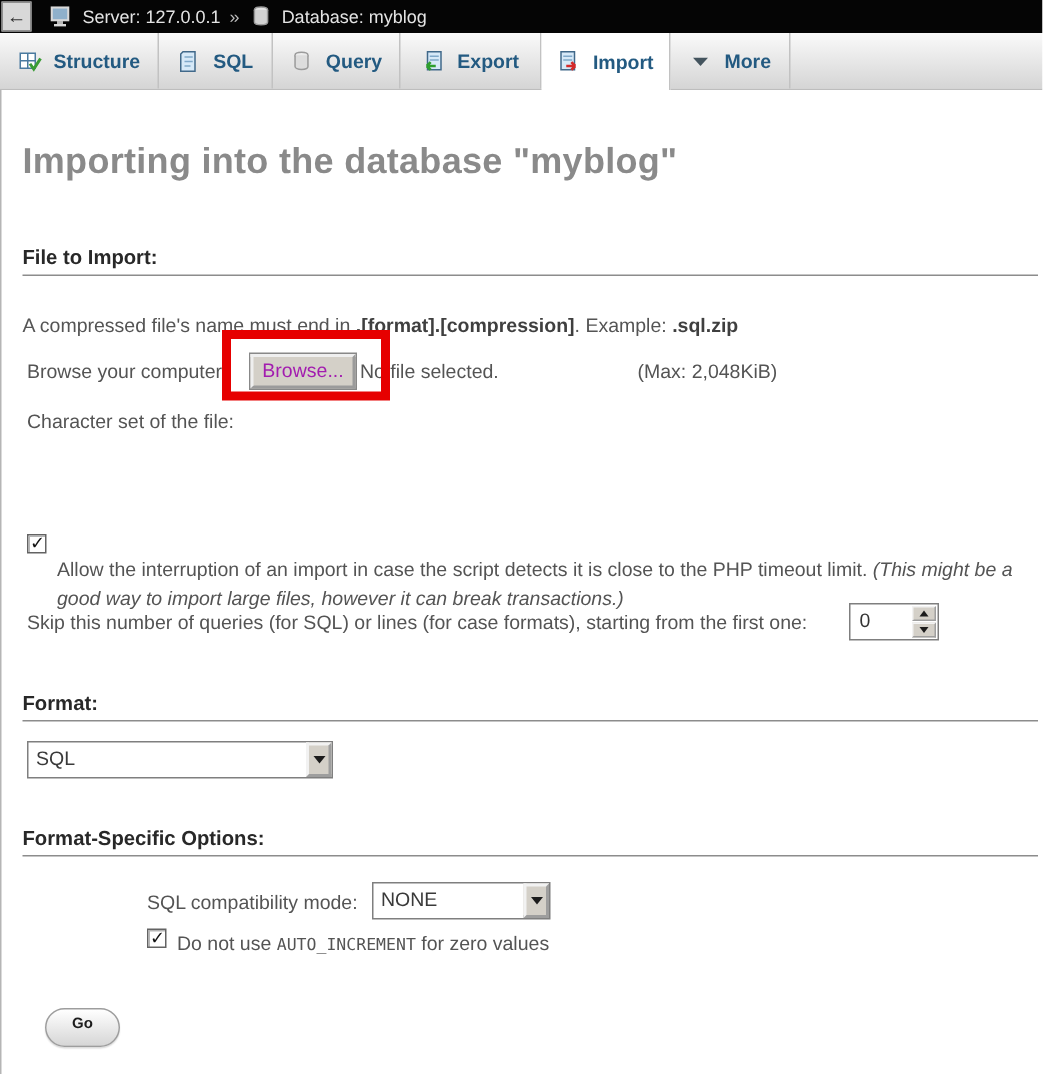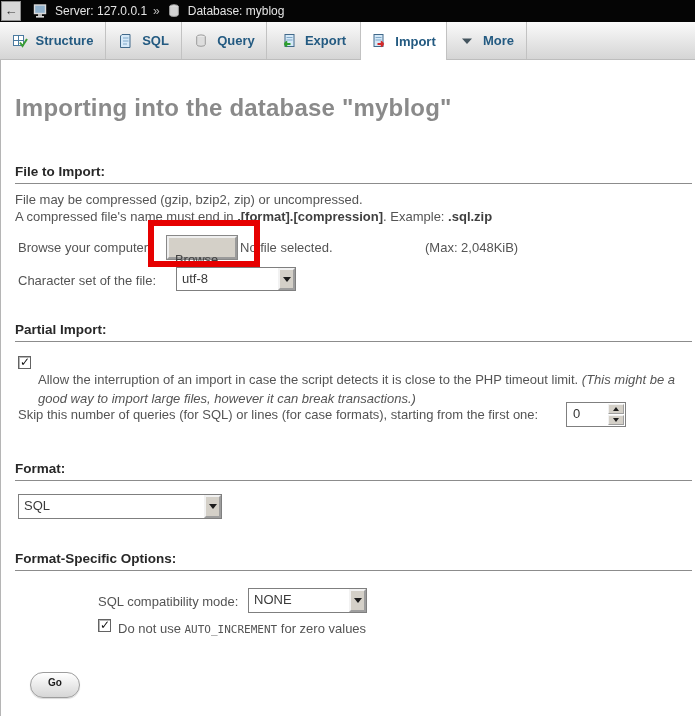--- a/index.html
+++ b/index.html
@@ -35,22 +35,22 @@
   .section-h { position: absolute; left: 15px; width: 677px; font-size: 13.5px;
                font-weight: bold; color: #282828; border-bottom: 1px solid #8c8c8c;
                padding-bottom: 4px; }
   .txt { position: absolute; font-size: 13px; color: #545454; }
   .b { font-weight: bold; color: #3f3f3f; }
   .i { font-style: italic; }
   .mono { font-family: "DejaVu Sans Mono", monospace; font-size: 11px; }
 
   
   .win-btn { position: absolute; background: #d4d0c8; border: 2px outset #efefef;
-             box-shadow: 0 0 0 1px #888; font-size: 13px; color: #404040; text-align: center;
-             cursor: pointer; padding-top: 14px; }
+             box-shadow: 0 0 0 1px #888; font-size: 13px; color: #a21caf; text-align: center;
+             cursor: pointer; padding-top: 1px; }
   .win-select { position: absolute; display: flex; background: #fff;
                 border: 1px solid #7f7f7f; cursor: pointer; }
   .win-select .val { flex: 1; font-size: 13px; color: #3a3a3a; padding: 3px 0 0 5px;
                      overflow: hidden; white-space: nowrap; }
   .dd-btn { width: 17px; background: #d4d0c8; border: 2px outset #f2f2f2;
             display: flex; align-items: center; justify-content: center; }
   .dd-arrow { width: 0; height: 0; border-left: 4px solid transparent;
               border-right: 4px solid transparent; border-top: 5px solid #1c1c1c; }
   .spin-box { position: absolute; display: flex; background: #fff; border: 1px solid #7f7f7f; }
   .spin-val { flex: 1; font-size: 13px; color: #333; padding: 3px 0 0 6px; }
@@ -153,41 +153,33 @@
       <span>More</span>
     </div>
     <div class="tab tab-fill"></div>
   </div>
 
   <div class="content"></div>
 
   <h1 class="page-title">Importing into the database "myblog"</h1>
 
   <div class="section-h" style="top:164px">File to Import:</div>
-  <div class="txt" style="left:15px; top:192px">File may be compressed (gzip, bzip2, zip) or uncompressed.</div>
   <div class="txt" style="left:15px; top:209px">
     <span>A compressed file's name must end in </span><span class="b">.[format].[compression]</span><span>. Example: </span><span class="b">.sql.zip</span>
   </div>
 
   <div class="txt" style="left:18px; top:240px">Browse your computer:</div>
   <div class="win-btn" style="left:167px; top:236px; width:70px; height:23px">Browse...</div>
   <div class="txt" style="left:240px; top:240px">No file selected.</div>
   <div class="txt" style="left:425px; top:240px">(Max: 2,048KiB)</div>
 
   <div class="txt" style="left:18px; top:273px">Character set of the file:</div>
-  <div class="win-select" style="left:176px; top:267px; width:120px; height:24px">
-    <span class="val">utf-8</span>
-    <span class="dd-btn">
-      <span class="dd-arrow"></span>
-    </span>
-  </div>
 
   <div class="highlight"></div>
 
-  <div class="section-h" style="top:322px">Partial Import:</div>
   <div class="checkbox" style="left:18px; top:356px">
     <span class="mark">✓</span>
   </div>
   <div class="txt" style="left:38px; top:370px; width:650px; line-height:19px">
     <span>Allow the interruption of an import in case the script detects it is close to the PHP timeout limit. </span><span class="i">(This might be a good way to import large files, however it can break transactions.)</span>
   </div>
   <div class="txt" style="left:18px; top:407px">Skip this number of queries (for SQL) or lines (for case formats), starting from the first one:</div>
   <div class="spin-box" style="left:566px; top:402px; width:60px; height:25px">
     <span class="spin-val">0</span>
     <span class="spin-btns">

